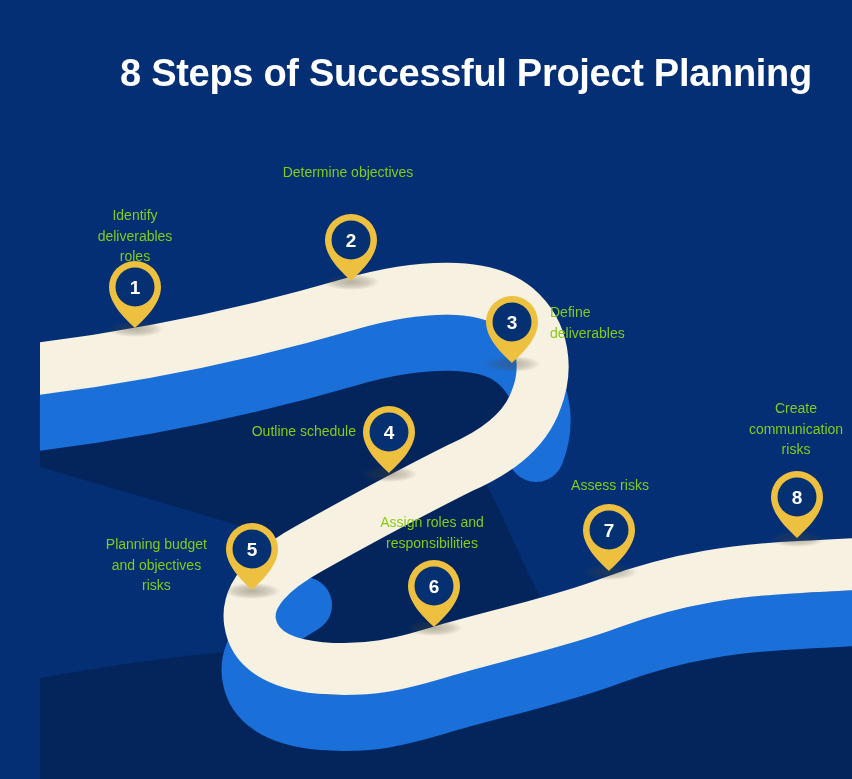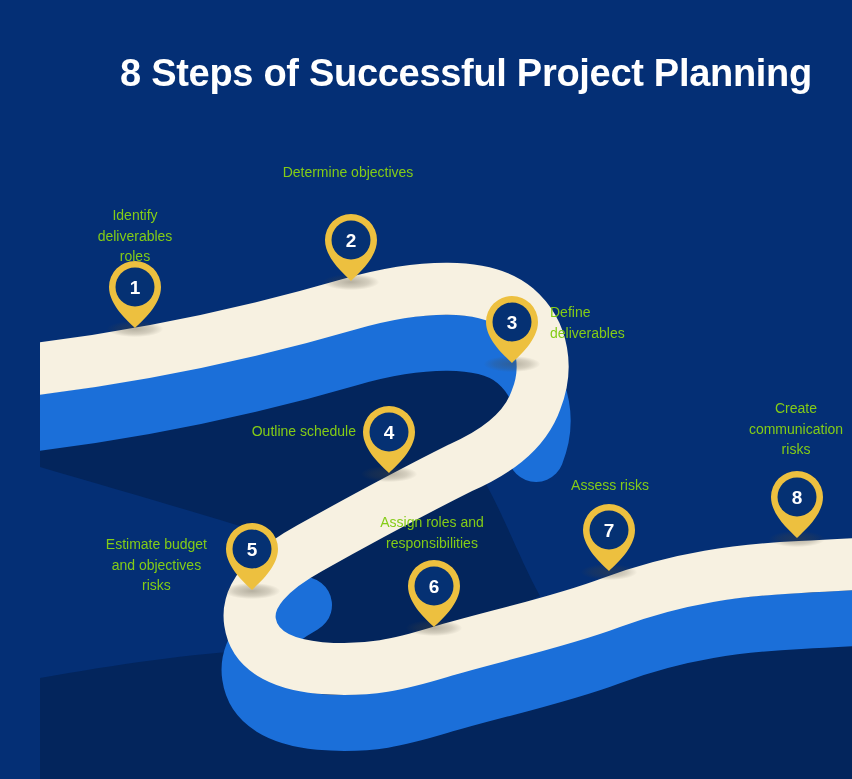--- a/index.html
+++ b/index.html
@@ -104,21 +104,21 @@
       <div class="step-label align-right" style="left: 316px; top: 421px;">
         <div>Outline schedule</div>
       </div>
       <div class="pin-shadow" style="left: 184px; top: 583px;"></div>
       <svg class="pin" width="60" height="78" viewBox="-30 -30 60 78" style="left: 182px; top: 519px;">
         <path d="M0,41 C-7,34 -26,18 -26,0 A26 26 0 1 1 26,0 C26,18 7,34 0,41 Z" fill="#EDC03F"></path>
         <circle r="19.5" fill="#053173"></circle>
         <text y="6.5" text-anchor="middle" font-size="19" font-weight="bold" font-family="&quot;Liberation Sans&quot;, sans-serif" fill="#FFFFFF">5</text>
       </svg>
       <div class="step-label align-right" style="left: 167px; top: 534px;">
-        <div>Estimate budget</div>
+        <div>Planning budget</div>
         <div>and objectives</div>
         <div>risks</div>
       </div>
       <div class="pin-shadow" style="left: 366px; top: 620px;"></div>
       <svg class="pin" width="60" height="78" viewBox="-30 -30 60 78" style="left: 364px; top: 556px;">
         <path d="M0,41 C-7,34 -26,18 -26,0 A26 26 0 1 1 26,0 C26,18 7,34 0,41 Z" fill="#EDC03F"></path>
         <circle r="19.5" fill="#053173"></circle>
         <text y="6.5" text-anchor="middle" font-size="19" font-weight="bold" font-family="&quot;Liberation Sans&quot;, sans-serif" fill="#FFFFFF">6</text>
       </svg>
       <div class="step-label align-center" style="left: 392px; top: 512px;">

